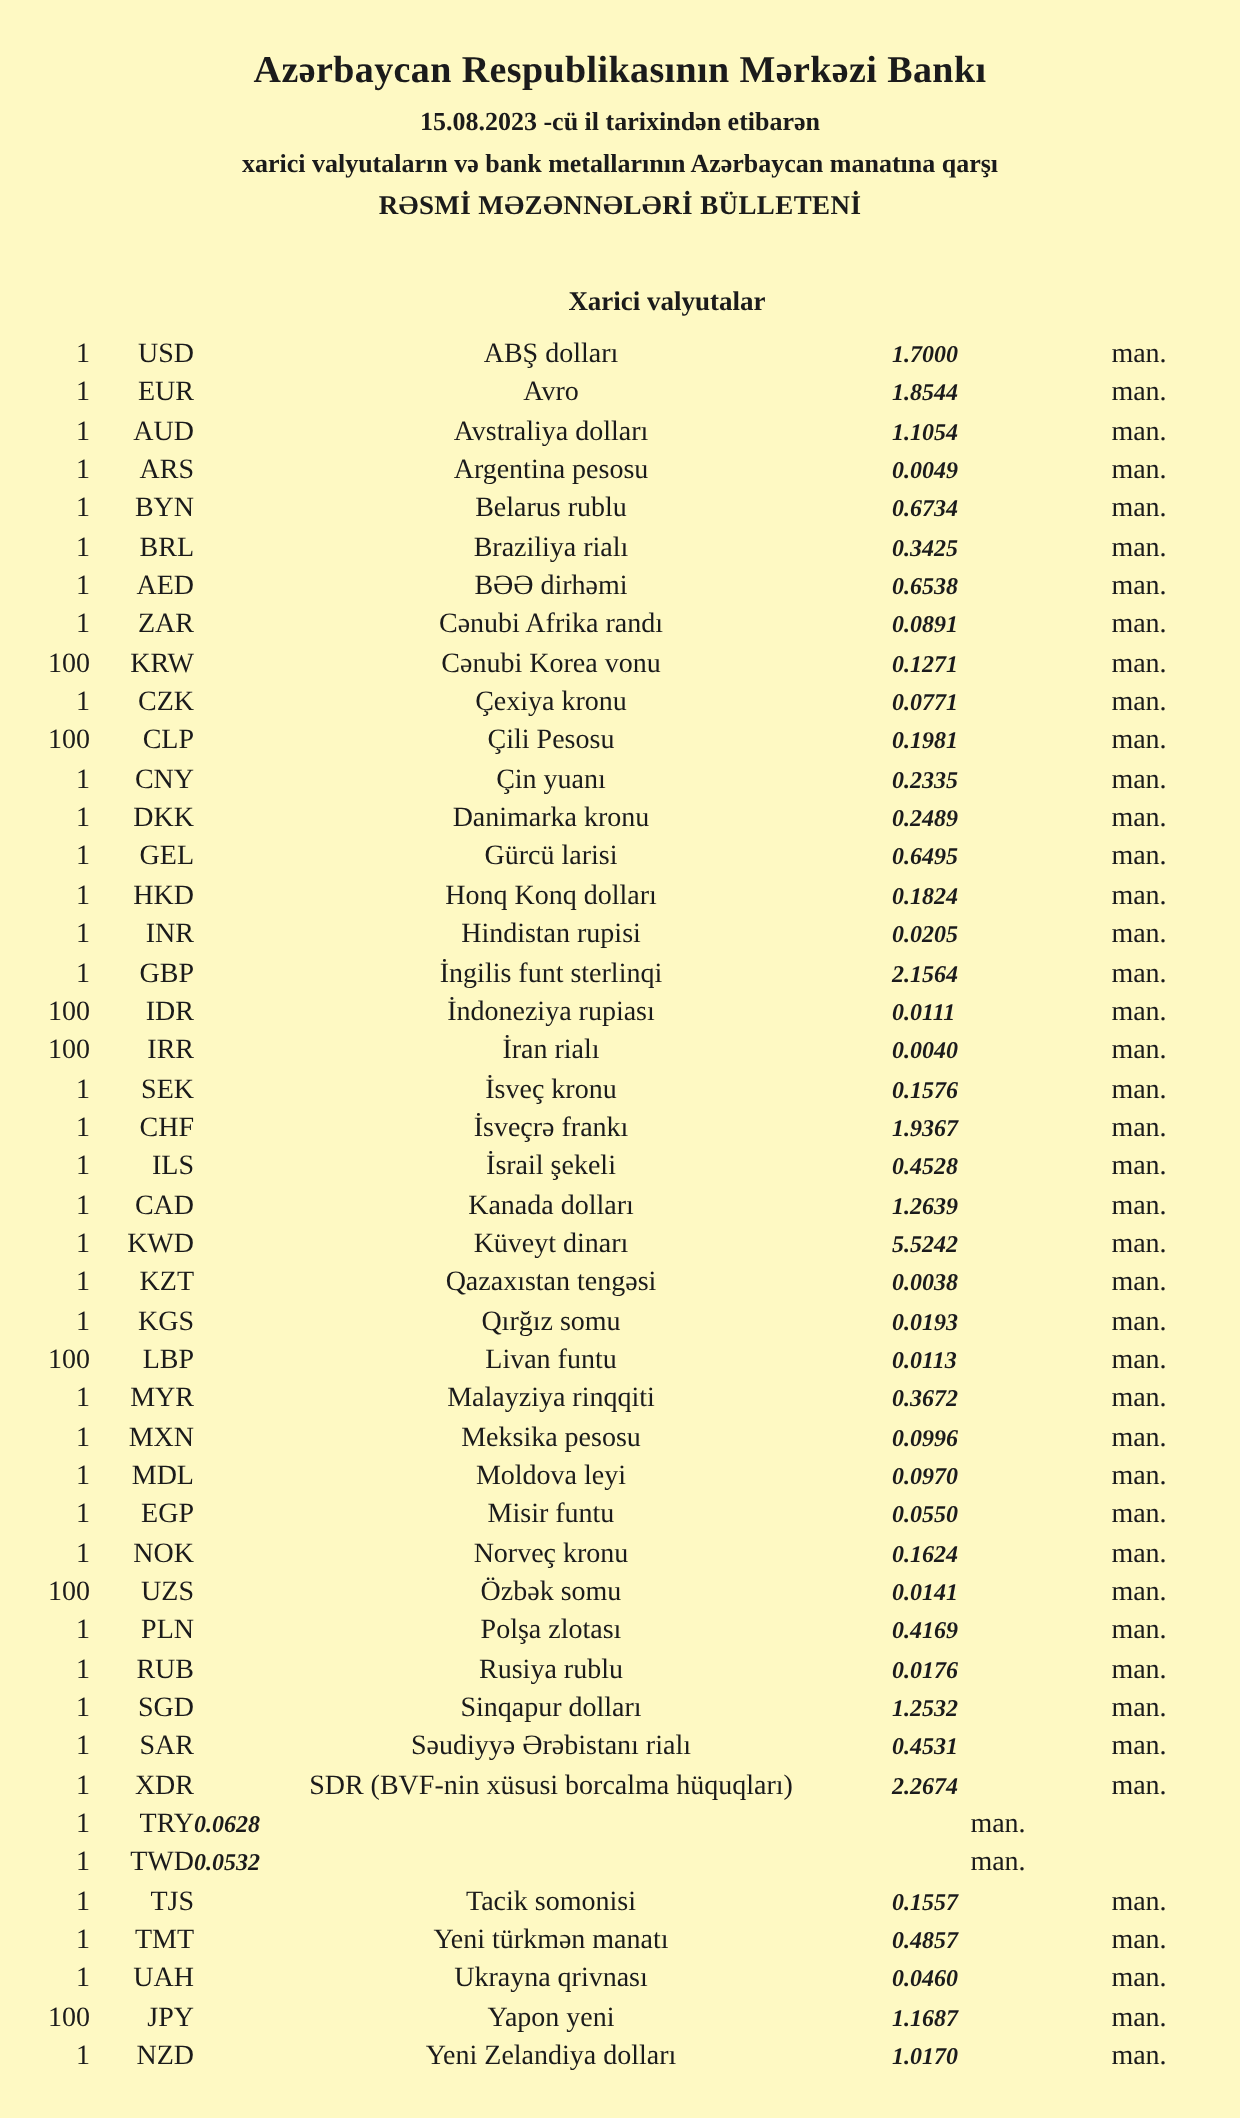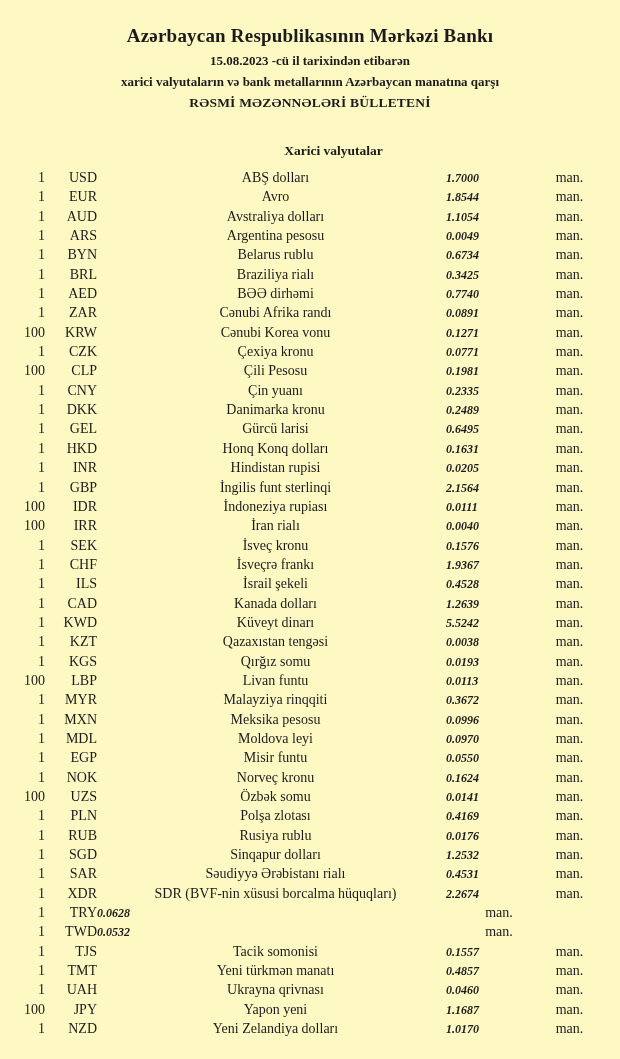--- a/index.html
+++ b/index.html
@@ -155,21 +155,21 @@
       <span class="code">BRL</span>
       <span class="name">Braziliya rialı</span>
       <span class="rate">0.3425</span>
       <span class="unit">man.</span>
     </div>
 
     <div class="row">
       <span class="qty">1</span>
       <span class="code">AED</span>
       <span class="name">BƏƏ dirhəmi</span>
-      <span class="rate">0.7740</span>
+      <span class="rate">0.6538</span>
       <span class="unit">man.</span>
     </div>
 
     <div class="row">
       <span class="qty">1</span>
       <span class="code">ZAR</span>
       <span class="name">Cənubi Afrika randı</span>
       <span class="rate">0.0891</span>
       <span class="unit">man.</span>
     </div>
@@ -219,21 +219,21 @@
       <span class="code">GEL</span>
       <span class="name">Gürcü larisi</span>
       <span class="rate">0.6495</span>
       <span class="unit">man.</span>
     </div>
 
     <div class="row">
       <span class="qty">1</span>
       <span class="code">HKD</span>
       <span class="name">Honq Konq dolları</span>
-      <span class="rate">0.1631</span>
+      <span class="rate">0.1824</span>
       <span class="unit">man.</span>
     </div>
 
     <div class="row">
       <span class="qty">1</span>
       <span class="code">INR</span>
       <span class="name">Hindistan rupisi</span>
       <span class="rate">0.0205</span>
       <span class="unit">man.</span>
     </div>

